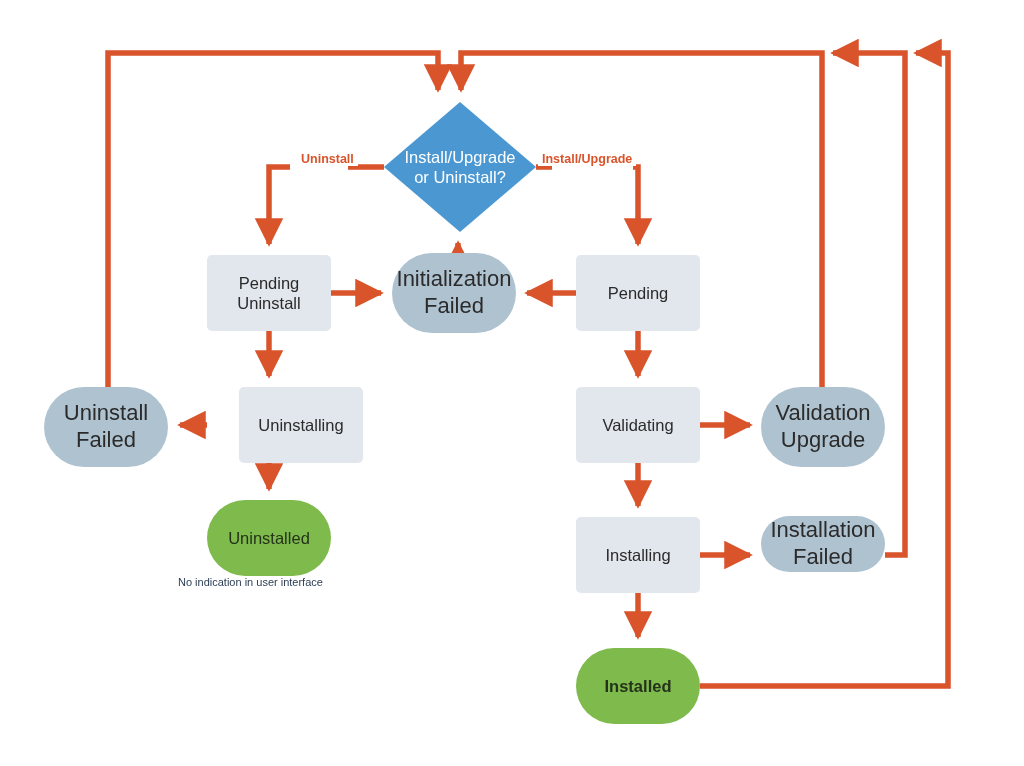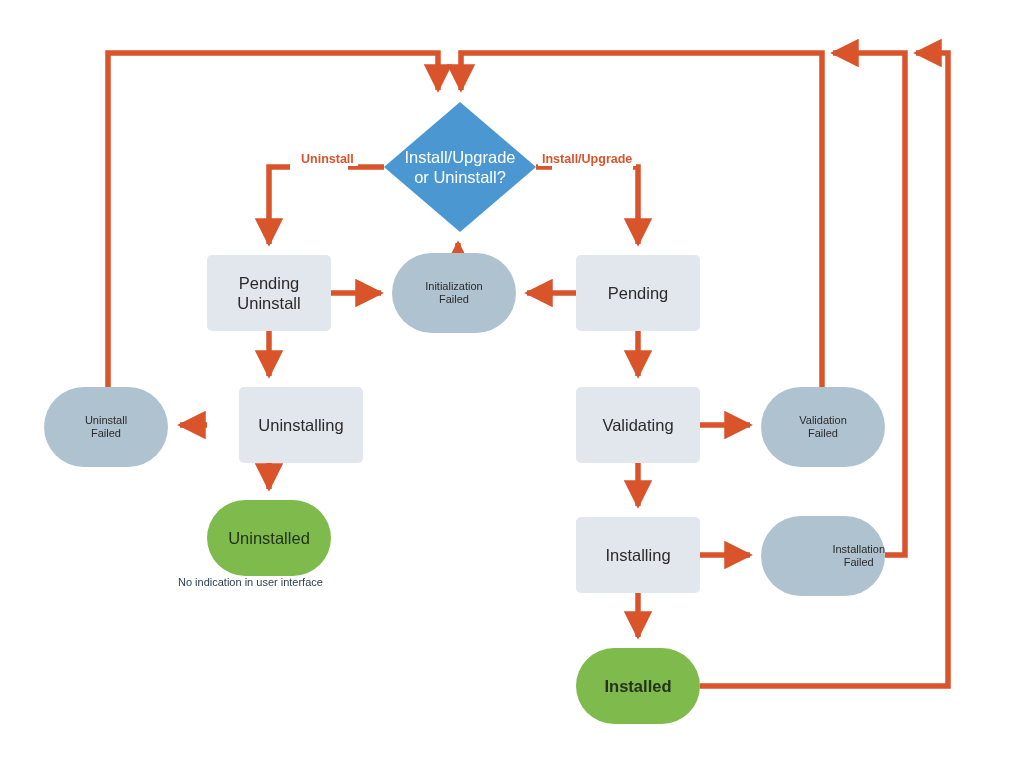--- a/index.html
+++ b/index.html
@@ -39,21 +39,21 @@
   .node-rect {
     background: #E2E6ED;
     border-radius: 5px;
     color: #2b2b2b;
     font-size: 16.5px;
   }
   .node-round {
     background: #AFC2D0;
     border-radius: 46px;
     color: #2b2b2b;
-    font-size: 11px;
+    font-size: 22px;
   }
   .node-green {
     background: #7FBA4D;
     border-radius: 46px;
     color: #24331a;
     font-size: 16.5px;
   }
   .node-diamond {
     color: #ffffff;
     font-size: 16.5px;
@@ -167,32 +167,32 @@
   <div class="node node-rect" style="left:207px; top:387px; width:124px; height:76px;margin-left:32px;">
     <span>Uninstalling</span>
   </div>
 
   <div class="node node-rect" style="left:576px; top:387px; width:124px; height:76px;">
     <span>Validating</span>
   </div>
 
   <div class="node node-round" style="left:761px; top:387px; width:124px; height:80px;">
     <span>Validation
-Failed</span>
+Upgrade</span>
   </div>
 
   <div class="node node-green" style="left:207px; top:500px; width:124px; height:76px;">
     <span>Uninstalled</span>
   </div>
 
   <div class="node node-rect" style="left:576px; top:517px; width:124px; height:76px;">
     <span>Installing</span>
   </div>
 
-  <div class="node node-round" style="left:761px; top:516px; width:124px; height:80px;justify-content:flex-end;">
+  <div class="node node-round" style="left:761px; top:516px; width:124px; height:56px;">
     <span>Installation
 Failed</span>
   </div>
 
   <div class="node node-green" style="left:576px; top:648px; width:124px; height:76px;font-weight:bold;">
     <span>Installed</span>
   </div>
 
   <div class="edge-label" style="left:297px; top:159px; transform:translateY(-50%);">Uninstall</div>
 

